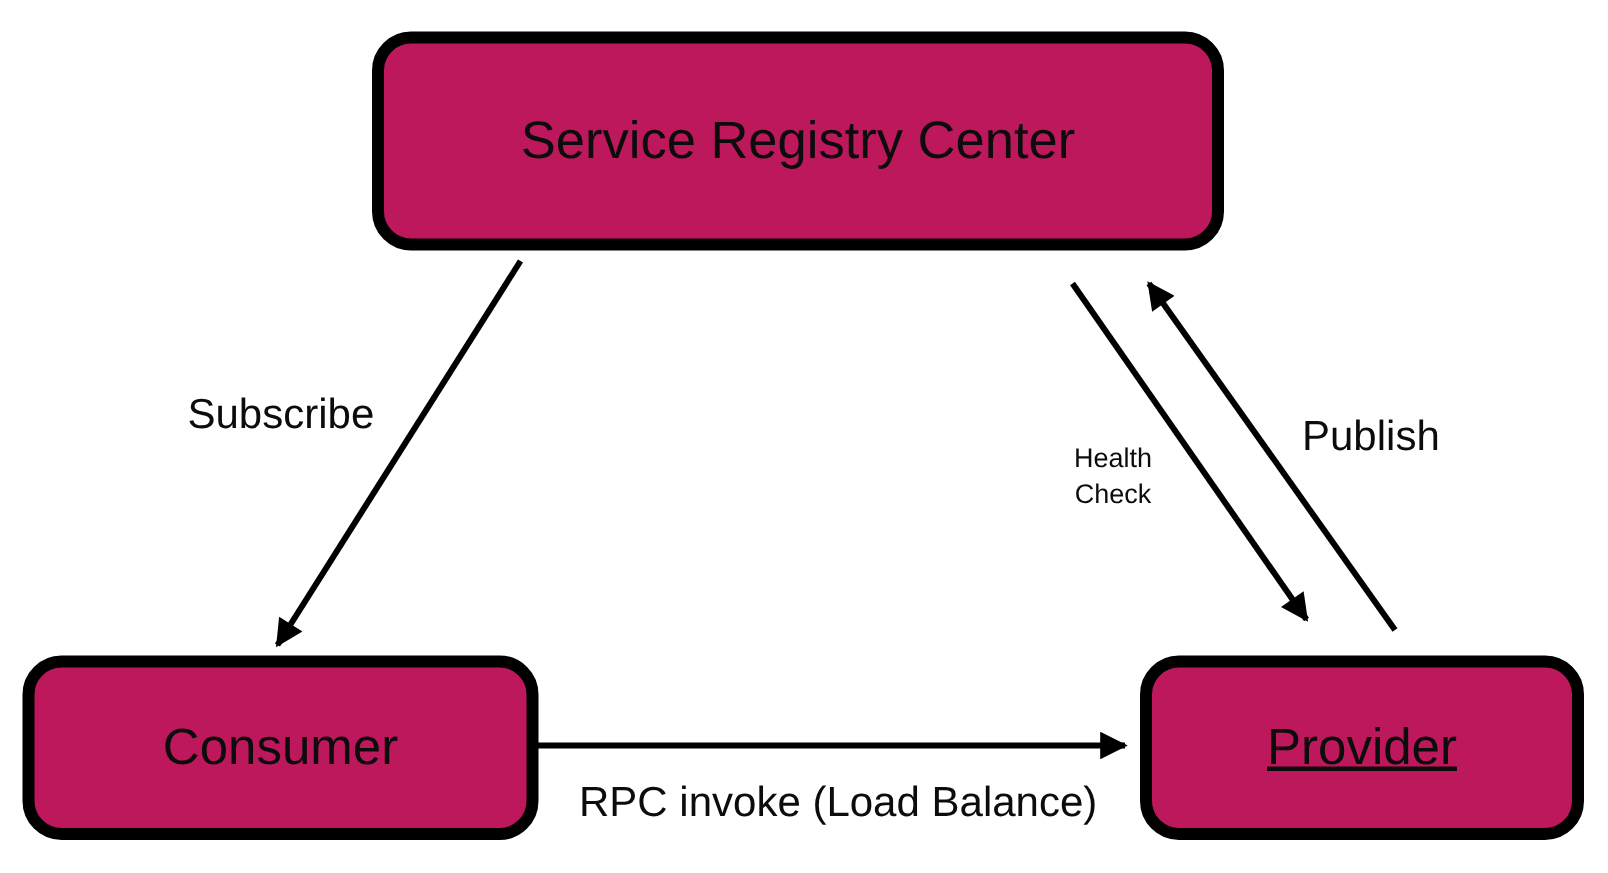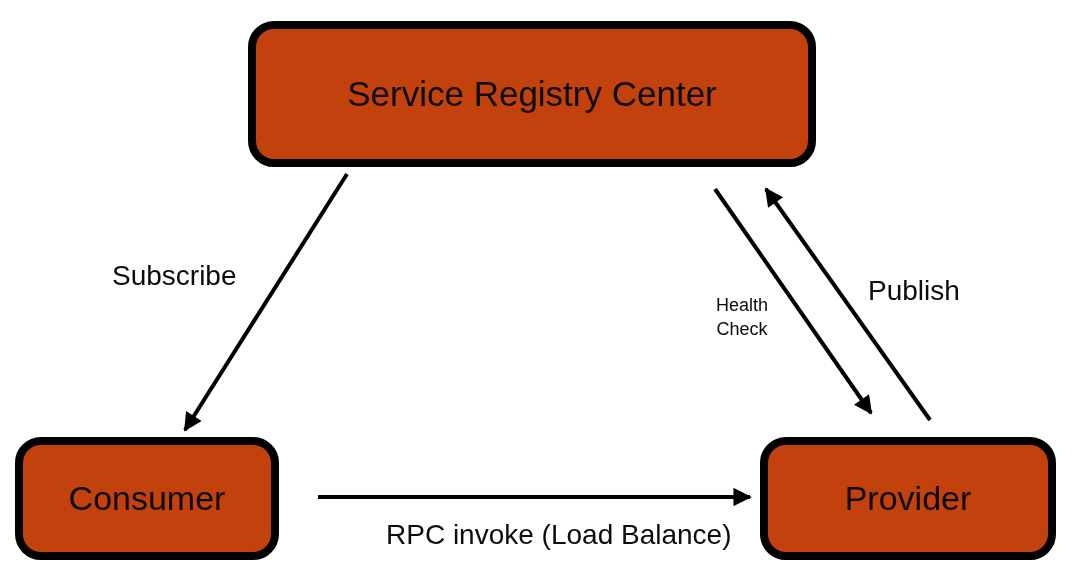--- a/index.html
+++ b/index.html
@@ -26,54 +26,55 @@
   .edge-line {
     stroke: #000000;
     stroke-width: 4;
     fill: none;
   }
   .node {
     position: absolute;
     box-sizing: border-box;
     border: 8px solid #000000;
     border-radius: 26px;
-    background: #c2410c;
+    background: #be185d;
     display: flex;
     align-items: center;
     justify-content: center;
     text-align: center;
   }
   .node-registry {
     left: 248px;
     top: 21px;
     width: 568px;
     height: 146px;
     font-size: 35px;
   }
   .node-consumer {
     left: 15px;
     top: 437px;
-    width: 264px;
+    width: 344px;
     height: 123px;
     font-size: 34px;
   }
   .node-provider {
     left: 760px;
     top: 437px;
     width: 296px;
     height: 123px;
     font-size: 34px;
+    text-decoration: underline;
   }
   .edge-label {
     position: absolute;
     font-size: 28px;
     white-space: nowrap;
   }
   .label-subscribe {
-    left: 112px;
+    left: 125px;
     top: 260px;
   }
   .label-health-check {
     left: 688px;
     top: 294px;
     width: 108px;
     text-align: center;
     white-space: normal;
     font-size: 18px;
     line-height: 1.32;

